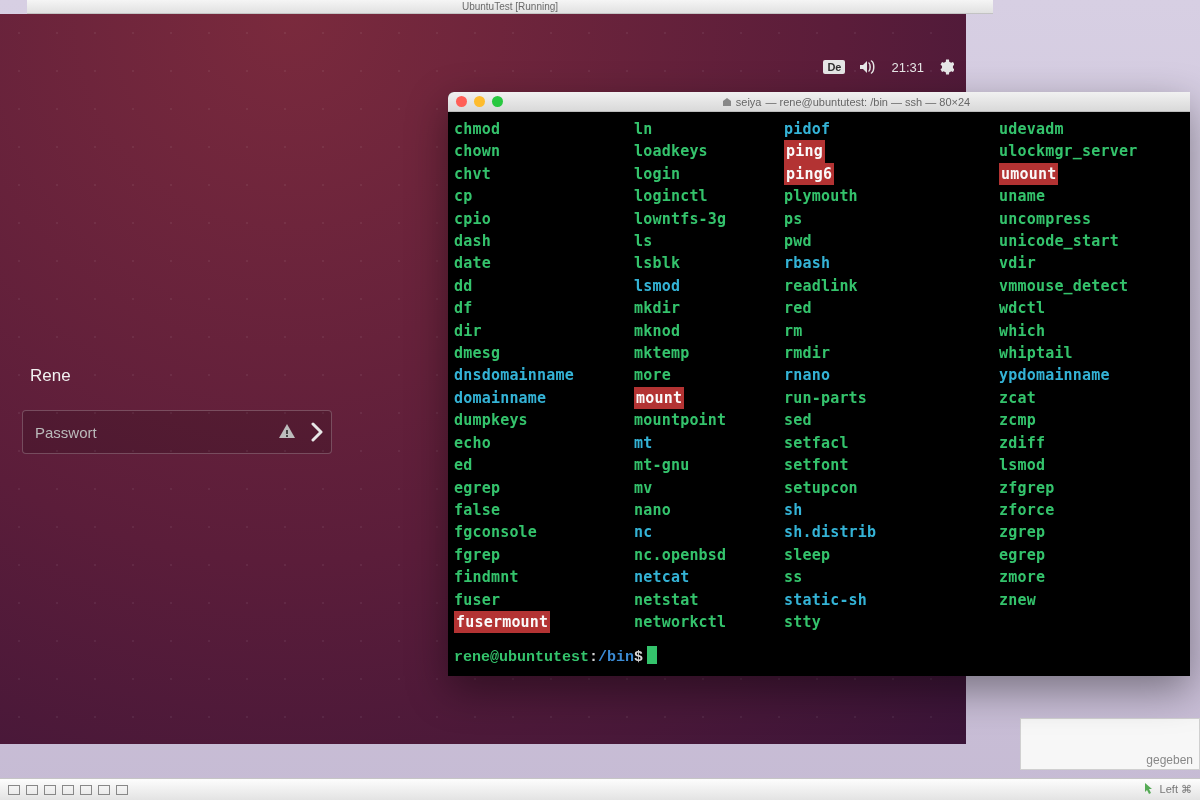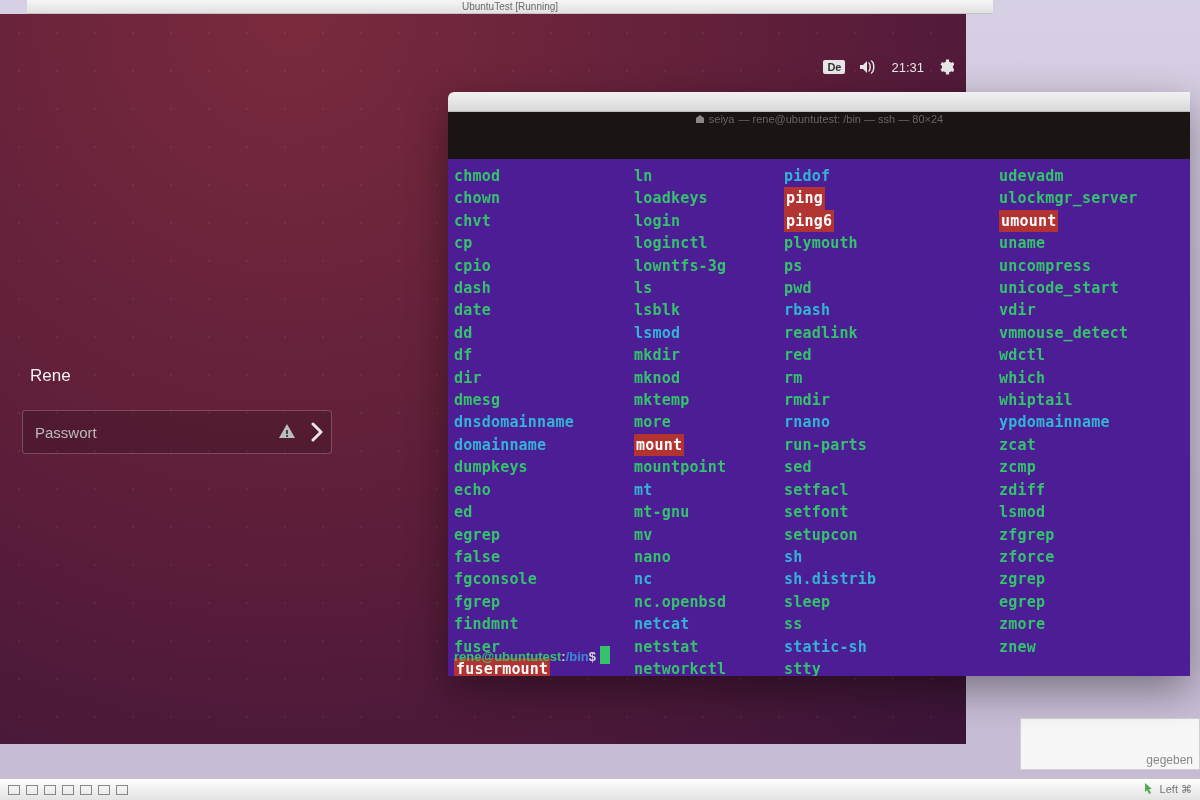--- a/index.html
+++ b/index.html
@@ -26,30 +26,30 @@
   
   .login { position: absolute; left: 22px; top: 352px; width: 310px; z-index: 2; color:#eee;}
   .login-name { font-size: 17px; color: #f1f1f1; margin-bottom: 24px; padding-left: 8px;}
   .pw-wrap { position: relative; height: 44px; border: 1px solid rgba(255,255,255,0.22); background: rgba(0,0,0,0.15); border-radius: 4px; display:flex; align-items:center;}
   .pw-input { flex: 1; height: 100%; background: transparent; border: none; outline: none; color: #ddd; font-size: 15px; padding: 0 12px; }
   .pw-input::placeholder { color: #bbb; }
   .warn { width: 20px; height: 20px; margin-right: 6px; }
   .go { width: 28px; height: 100%; display:flex; align-items:center; justify-content:center; cursor:pointer;}
   
   .term-win { position: absolute; left: 448px; top: 92px; width: 742px; height: 584px; background: #1a1414; border-radius: 6px 0 0 0; box-shadow: 0 14px 40px rgba(0,0,0,0.4); overflow: hidden; z-index: 5; }
-  .term-titlebar { height: 20px; background: linear-gradient(#f1f1f1,#d9d9d9); display:flex; align-items:center; padding:0 8px; gap:7px; border-bottom:1px solid #bcbcbc;flex-direction:column;}
+  .term-titlebar { height: 20px; background: linear-gradient(#f1f1f1,#d9d9d9); display:flex; align-items:center; padding:0 8px; gap:7px; border-bottom:1px solid #bcbcbc;}
   .dot{width:11px;height:11px;border-radius:50%;}
   .dot.r{background:#ff5f57;} .dot.y{background:#febc2e;} .dot.g{background:#28c840;}
   .term-title{ flex:1; text-align:center; font-size:11px; color:#666; display:flex; align-items:center; justify-content:center; gap:4px;}
-  .term-body { position:absolute; left:0; top:20px; right:0; bottom:0; background:#4c1d95; padding:6px 6px 6px 6px;margin-top:47px;}
+  .term-body { position:absolute; left:0; top:20px; right:0; bottom:0; background:#000000; padding:6px 6px 6px 6px;}
   .cols { display:flex; height:calc(100% - 24px); }
   .col { display:flex; flex-direction:column; font-family: Menlo, Consolas, monospace; font-size:15px; line-height:22.4px; font-weight:600; letter-spacing:0.2px;}
   .col.c0{width:180px;} .col.c1{width:150px;} .col.c2{width:215px;} .col.c3{flex:1;}
   .g{color:#34c36c;} .b{color:#34b3d6;} .hl{color:#fafafa; background:#b33333; padding:0 2px; width:max-content;}
-  .prompt { font-family: Liberation Sans, sans-serif; font-size:13px; line-height:22px; font-weight:600;}
+  .prompt { font-family: Liberation Mono, monospace; font-size:15px; line-height:22px; font-weight:600;}
   .prompt .user{color:#34c36c;} .prompt .host{color:#34c36c;} .prompt .colon{color:#d6d6d6;} .prompt .path{color:#3b8bd4;} .prompt .doll{color:#d6d6d6;}
   .cursor{ display:inline-block; width:10px; height:18px; background:#34c36c; vertical-align:-3px; margin-left:4px;}
   
   .snippet { position:absolute; right:0; bottom:30px; width:180px; height:52px; background:#f7f7f7; border:1px solid #d0d0d0; color:#888; font-size:12px; padding:34px 6px 2px 6px;text-align:right;}
   .vb-status { position:absolute; left:0; right:0; bottom:0; height:22px; background:linear-gradient(#fdfdfd,#e3e3e3); border-top:1px solid #c5c5c5; display:flex; align-items:center; gap:6px; padding:0 8px; font-size:10px; color:#777;text-align:center;}
   .vb-status .sq{width:12px;height:10px;border:1px solid #888;}
   .vb-status .filler{flex:1;}
   .vb-status .host{font-size:11px;}
 </style>
 </head>

